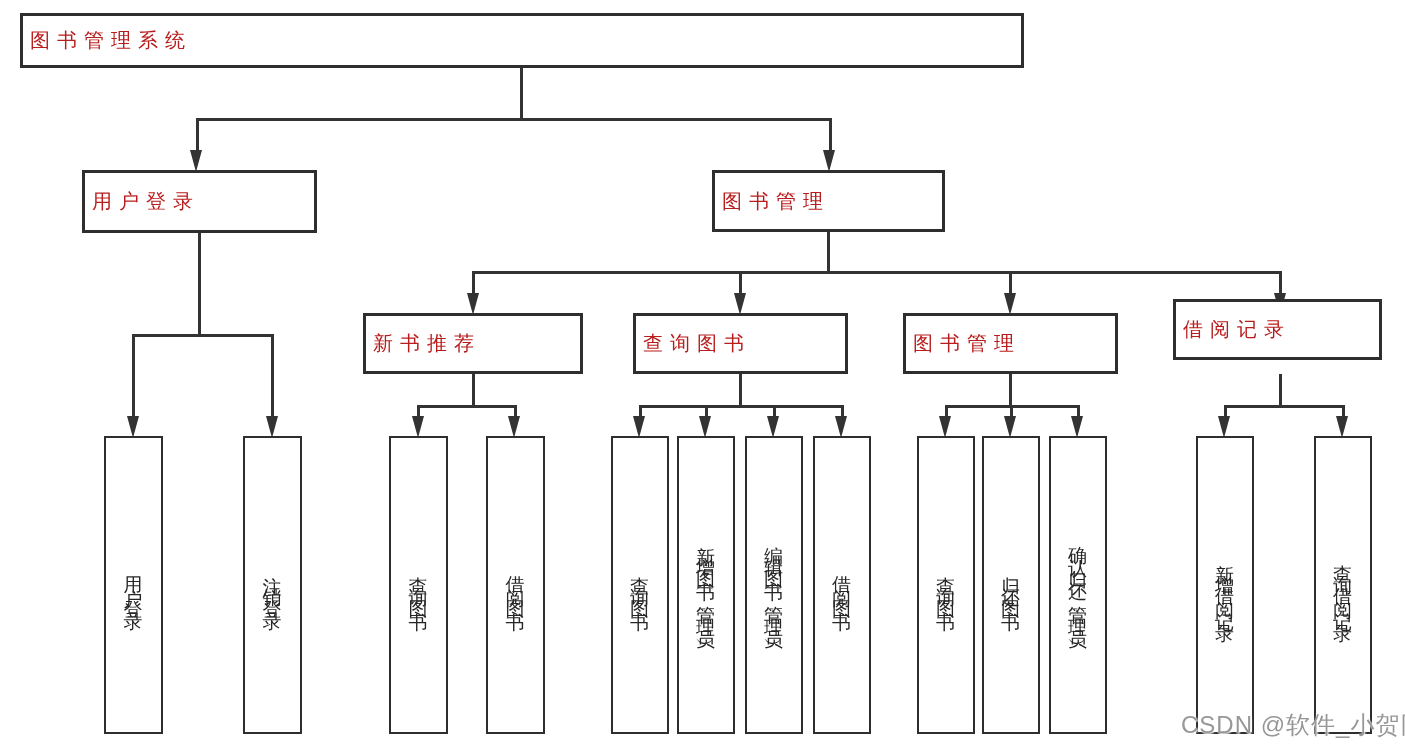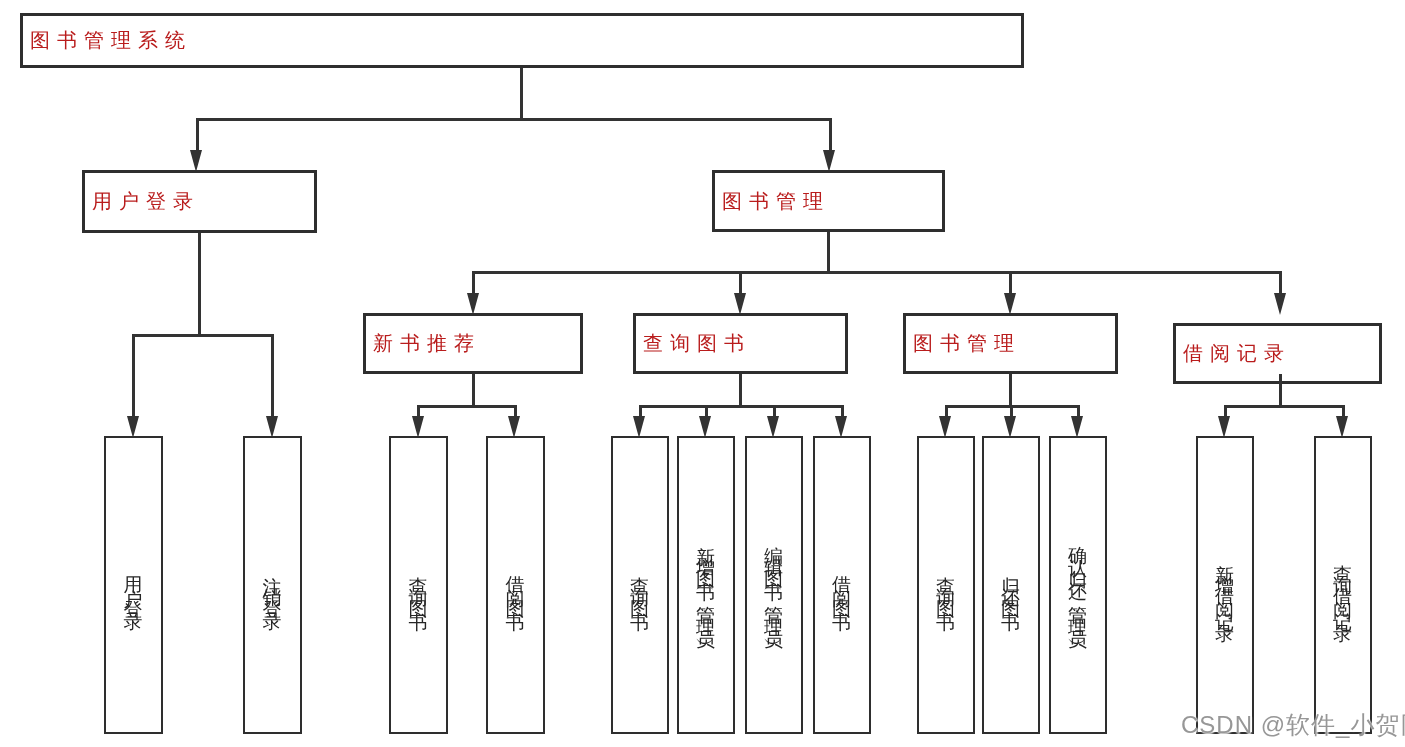--- a/index.html
+++ b/index.html
@@ -69,21 +69,21 @@
 
   <div class="hbox" style="left:363px;top:313px;width:220px;height:61px">
     <span>新书推荐</span>
   </div>
   <div class="hbox" style="left:633px;top:313px;width:215px;height:61px">
     <span>查询图书</span>
   </div>
   <div class="hbox" style="left:903px;top:313px;width:215px;height:61px">
     <span>图书管理</span>
   </div>
-  <div class="hbox" style="left:1173px;top:323px;width:209px;height:61px">
+  <div class="hbox" style="left:1173px;top:299px;width:209px;height:61px">
     <span>借阅记录</span>
   </div>
 
   <div class="vl" style="left:472px;top:374px;height:32px"></div>
   <div class="hl" style="left:417px;top:405px;width:99px"></div>
   <div class="vl" style="left:417px;top:405px;height:13px"></div>
   <div class="ah" style="left:412px;top:416px"></div>
   <div class="vl" style="left:514px;top:405px;height:13px"></div>
   <div class="ah" style="left:508px;top:416px"></div>
 

